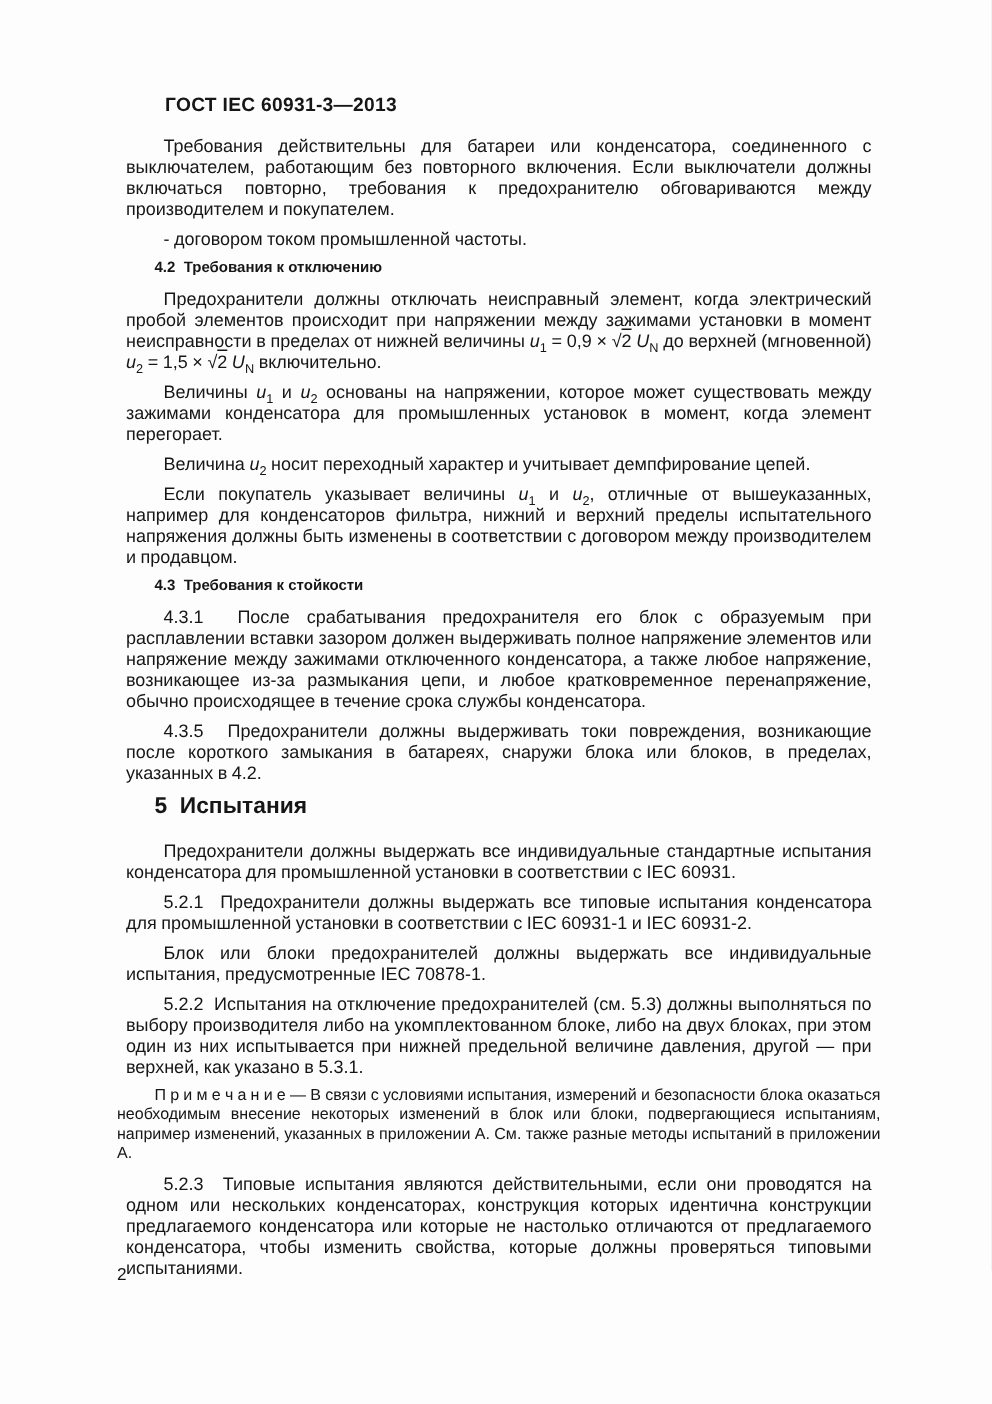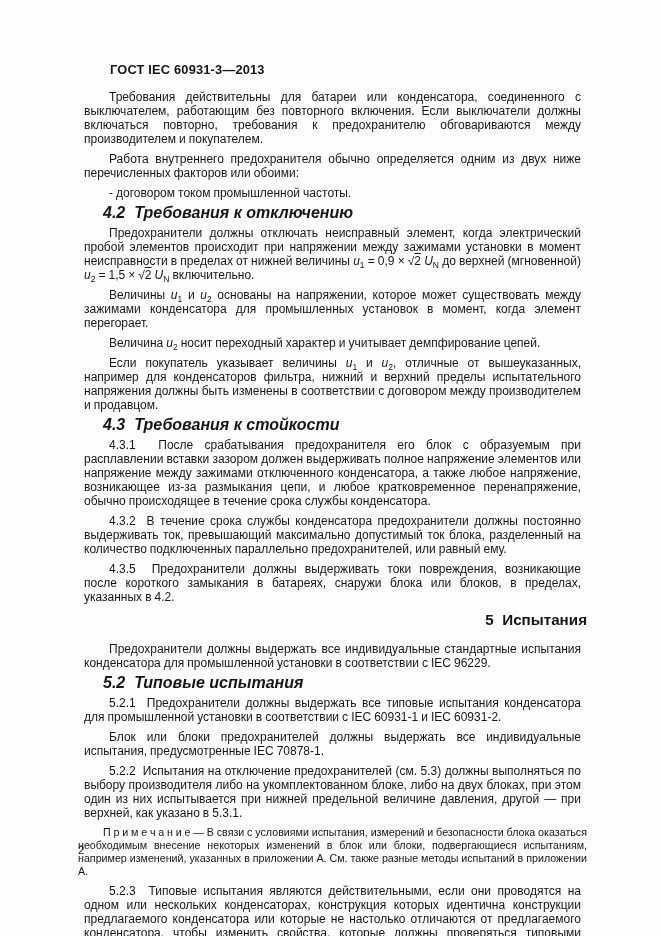--- a/index.html
+++ b/index.html
@@ -29,33 +29,31 @@
   p.body {
     margin: 6px;
     font-size: 12px;
     line-height: 14px;
     text-align: justify;
     text-indent: 25px;
     word-spacing: -0.3px;
   }
   .h-sub {
     font-weight: 700;
-    font-size: 16px;
+    font-size: 10px;
     line-height: 14px;
     margin: 2px 0 2px 0;
     text-indent: 25px;
-    font-style: italic;
   }
   .h-chapter {
     font-weight: 700;
     font-size: 15.2px;
     line-height: 19px;
     margin: 5px 0 13px 0;
     text-indent: 25px;
-    text-align: right;
   }
   p.note {
     margin: 6px 0 6px 0;
     font-size: 10.7px;
     line-height: 13px;
     text-align: justify;
     text-indent: 25px;
     word-spacing: -0.2px;
   }
   .page-number {
@@ -70,39 +68,36 @@
 </style>
 </head>
 <body>
 
 <div class="page">
   <div class="content">
 
     <div class="doc-header">ГОСТ IEC 60931-3—2013</div>
 
     <p class="body">Требования действительны для батареи или конденсатора, соединенного с выключателем, работающим без повторного включения. Если выключатели должны включаться повторно, требования к предохранителю обговариваются между производителем и покупателем.</p>
-    <p class="body">Работа внутреннего предохранителя обычно определяется одним из двух ниже перечисленных факторов или обоими:</p>
     <p class="body">- договором током промышленной частоты.</p>
 
     <div class="h-sub">4.2&nbsp; Требования к отключению</div>
     <p class="body">Предохранители должны отключать неисправный элемент, когда электрический пробой элементов происходит при напряжении между зажимами установки в момент неисправности в пределах от нижней величины <i>u</i><sub>1</sub> = 0,9 × √<span class="ov">2</span> <i>U</i><sub>N</sub> до верхней (мгновенной) <i>u</i><sub>2</sub> = 1,5 × √<span class="ov">2</span> <i>U</i><sub>N</sub> включительно.</p>
     <p class="body">Величины <i>u</i><sub>1</sub> и <i>u</i><sub>2</sub> основаны на напряжении, которое может существовать между зажимами конденсатора для промышленных установок в момент, когда элемент перегорает.</p>
     <p class="body">Величина <i>u</i><sub>2</sub> носит переходный характер и учитывает демпфирование цепей.</p>
     <p class="body">Если покупатель указывает величины <i>u</i><sub>1</sub> и <i>u</i><sub>2</sub>, отличные от вышеуказанных, например для конденсаторов фильтра, нижний и верхний пределы испытательного напряжения должны быть изменены в соответствии с договором между производителем и продавцом.</p>
 
     <div class="h-sub">4.3&nbsp; Требования к стойкости</div>
     <p class="body">4.3.1&nbsp; После срабатывания предохранителя его блок с образуемым при расплавлении вставки зазором должен выдерживать полное напряжение элементов или напряжение между зажимами отключенного конденсатора, а также любое напряжение, возникающее из-за размыкания цепи, и любое кратковременное перенапряжение, обычно происходящее в течение срока службы конденсатора.</p>
-    <p class="body">4.3.2&nbsp; В течение срока службы конденсатора предохранители должны постоянно выдерживать ток, превышающий максимально допустимый ток блока, разделенный на количество подключенных параллельно предохранителей, или равный ему.</p>
     <p class="body">4.3.5&nbsp; Предохранители должны выдерживать токи повреждения, возникающие после короткого замыкания в батареях, снаружи блока или блоков, в пределах, указанных в 4.2.</p>
 
     <div class="h-chapter">5&nbsp; Испытания</div>
 
-    <p class="body">Предохранители должны выдержать все индивидуальные стандартные испытания конденсатора для промышленной установки в соответствии с IEC 96229.</p>
+    <p class="body">Предохранители должны выдержать все индивидуальные стандартные испытания конденсатора для промышленной установки в соответствии с IEC 60931.</p>
 
-    <div class="h-sub">5.2&nbsp; Типовые испытания</div>
     <p class="body">5.2.1&nbsp; Предохранители должны выдержать все типовые испытания конденсатора для промышленной установки в соответствии с IEC 60931-1 и IEC 60931-2.</p>
     <p class="body">Блок или блоки предохранителей должны выдержать все индивидуальные испытания, предусмотренные IEC 70878-1.</p>
     <p class="body">5.2.2&nbsp; Испытания на отключение предохранителей (см. 5.3) должны выполняться по выбору производителя либо на укомплектованном блоке, либо на двух блоках, при этом один из них испытывается при нижней предельной величине давления, другой — при верхней, как указано в 5.3.1.</p>
 
     <p class="note">П р и м е ч а н и е — В связи с условиями испытания, измерений и безопасности блока оказаться необходимым внесение некоторых изменений в блок или блоки, подвергающиеся испытаниям, например изменений, указанных в приложении А. См. также разные методы испытаний в приложении А.</p>
 
     <p class="body">5.2.3&nbsp; Типовые испытания являются действительными, если они проводятся на одном или нескольких конденсаторах, конструкция которых идентична конструкции предлагаемого конденсатора или которые не настолько отличаются от предлагаемого конденсатора, чтобы изменить свойства, которые должны проверяться типовыми испытаниями.</p>
   </div>
 
   <div class="page-number">2</div>

